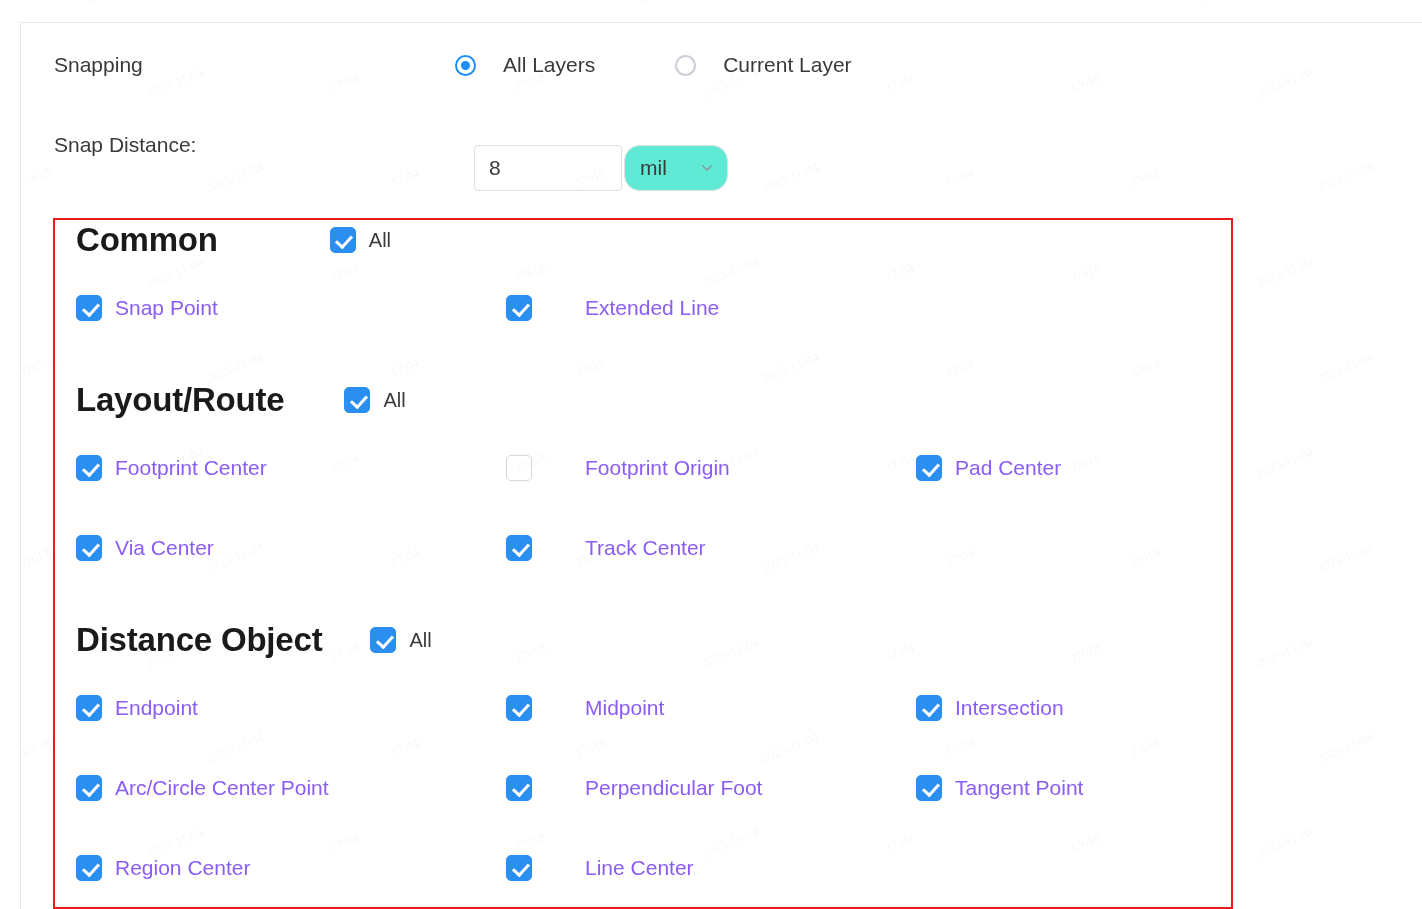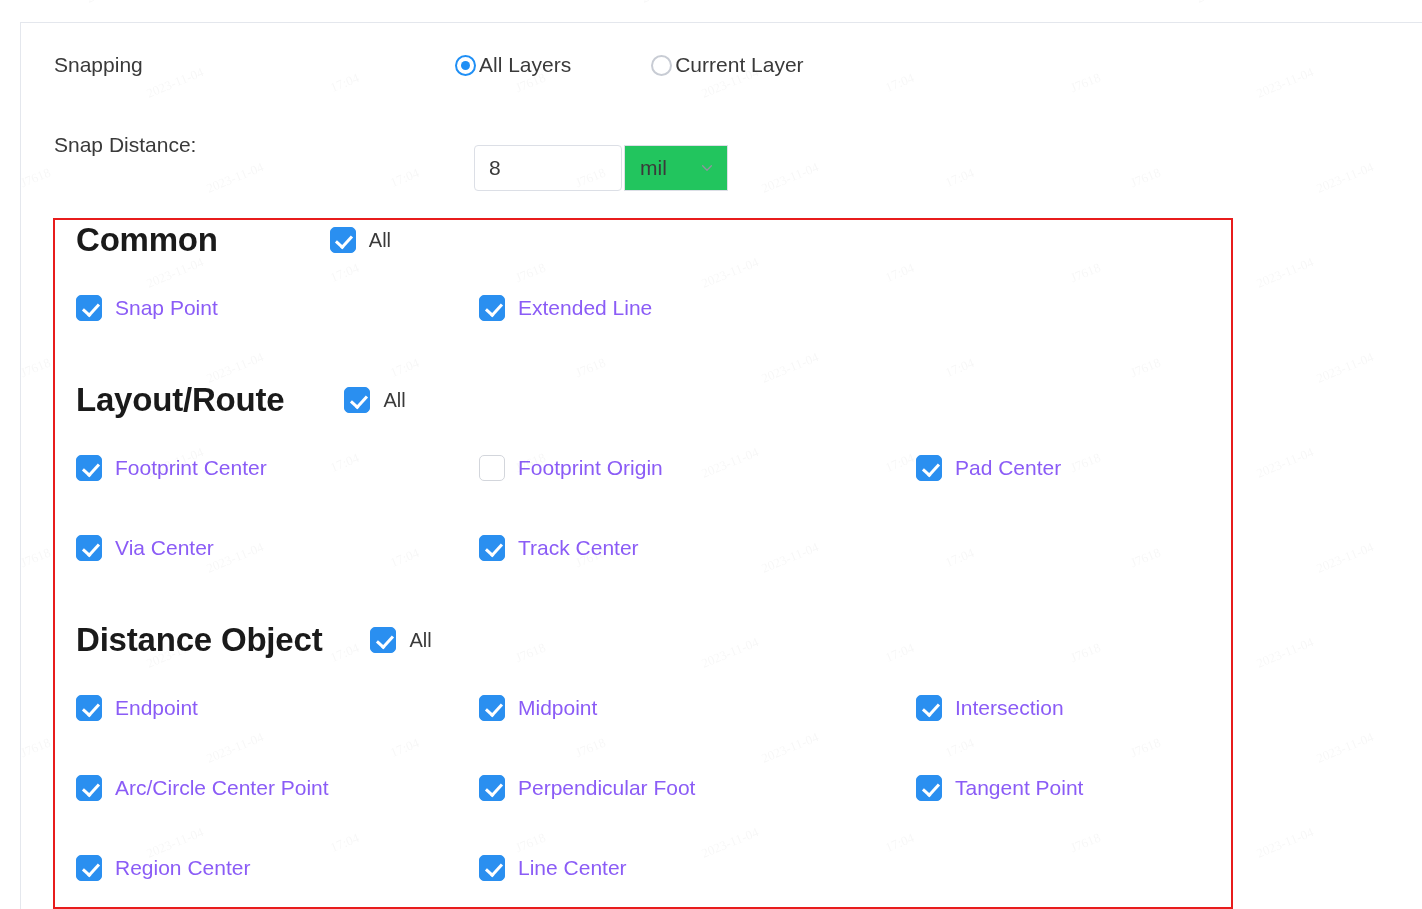--- a/index.html
+++ b/index.html
@@ -82,21 +82,21 @@
     position: absolute;
     left: 50%;
     top: 50%;
     width: 9px;
     height: 9px;
     margin: -4.5px 0 0 -4.5px;
     border-radius: 50%;
     background: #1f8ff5;
   }
   .radio-label {
-    margin-left: 3px;
+    margin-left: 27px;
     font-size: 21px;
     color: #3a3a3a;
     white-space: nowrap;
   }
 
   
   .input-wrap {
     position: absolute;
     left: 453px;
     top: 122px;
@@ -114,22 +114,22 @@
     color: #3a3a3a;
     padding: 0 14px;
     background: #ffffff;
     outline: none;
   }
   .unit-select {
     width: 104px;
     height: 46px;
     box-sizing: border-box;
     border: 1px solid #dcdfe6;
-    border-radius: 0;
-    background: #22c55e;
+    border-radius: 16px;
+    background: #5eead4;
     margin-left: 2px;
     display: flex;
     align-items: center;
     justify-content: space-between;
     padding: 0 13px 0 15px;
     cursor: pointer;
   }
   .unit-value {
     font-size: 21px;
     color: #3a3a3a;
@@ -196,21 +196,21 @@
     height: 40px;
   }
   .opt {
     position: absolute;
     display: flex;
     align-items: center;
     height: 40px;
     cursor: pointer;
   }
   .col1 { left: 21px; }
-  .col2 { left: 424px; }
+  .col2 { left: 451px; gap: 40px; }
   .col3 { left: 861px; }
 
   .cb-mark {
     width: 26px;
     height: 26px;
     border-radius: 5px;
     box-sizing: border-box;
     border: 1px solid #d3d6dc;
     background: #ffffff;
     position: relative;

